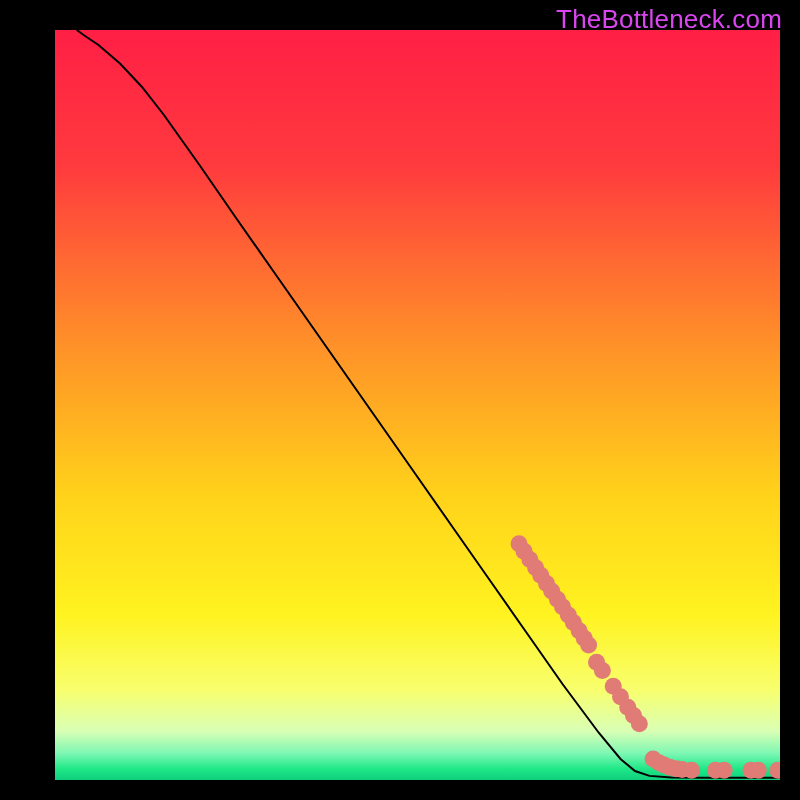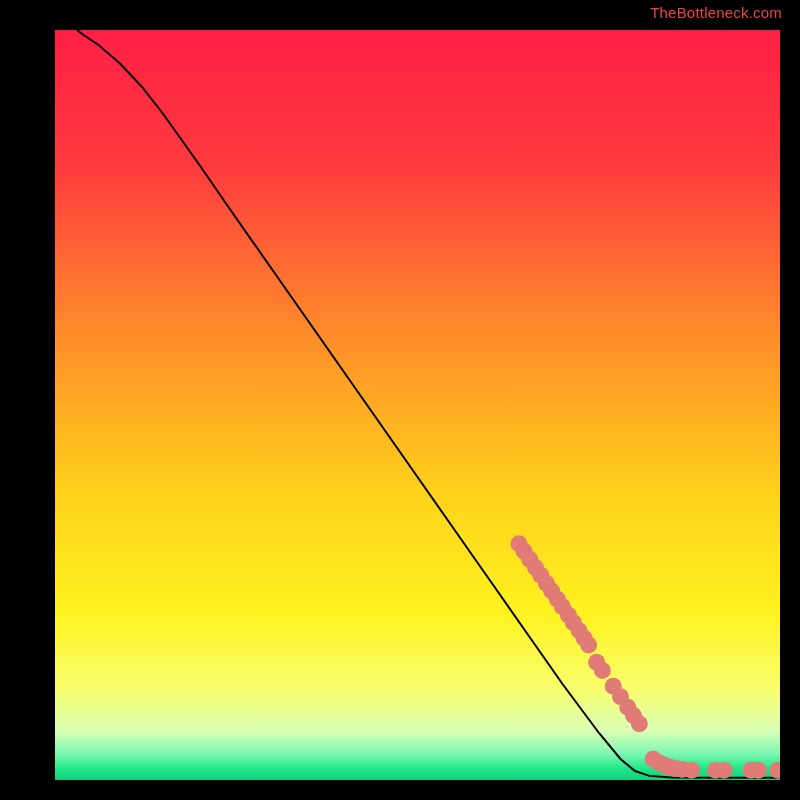--- a/index.html
+++ b/index.html
@@ -14,22 +14,22 @@
   .frame {
     position: relative;
     width: 800px;
     height: 800px;
     background: #000;
   }
   .watermark {
     position: absolute;
     top: 4px;
     right: 18px;
-    color: #ef4444;
-    font-size: 15px;
+    color: #d946ef;
+    font-size: 26px;
     font-weight: 400;
     letter-spacing: 0.2px;
     user-select: none;
   }
   .plot-wrap {
     position: absolute;
     left: 55px;
     top: 30px;
     width: 725px;
     height: 750px;

